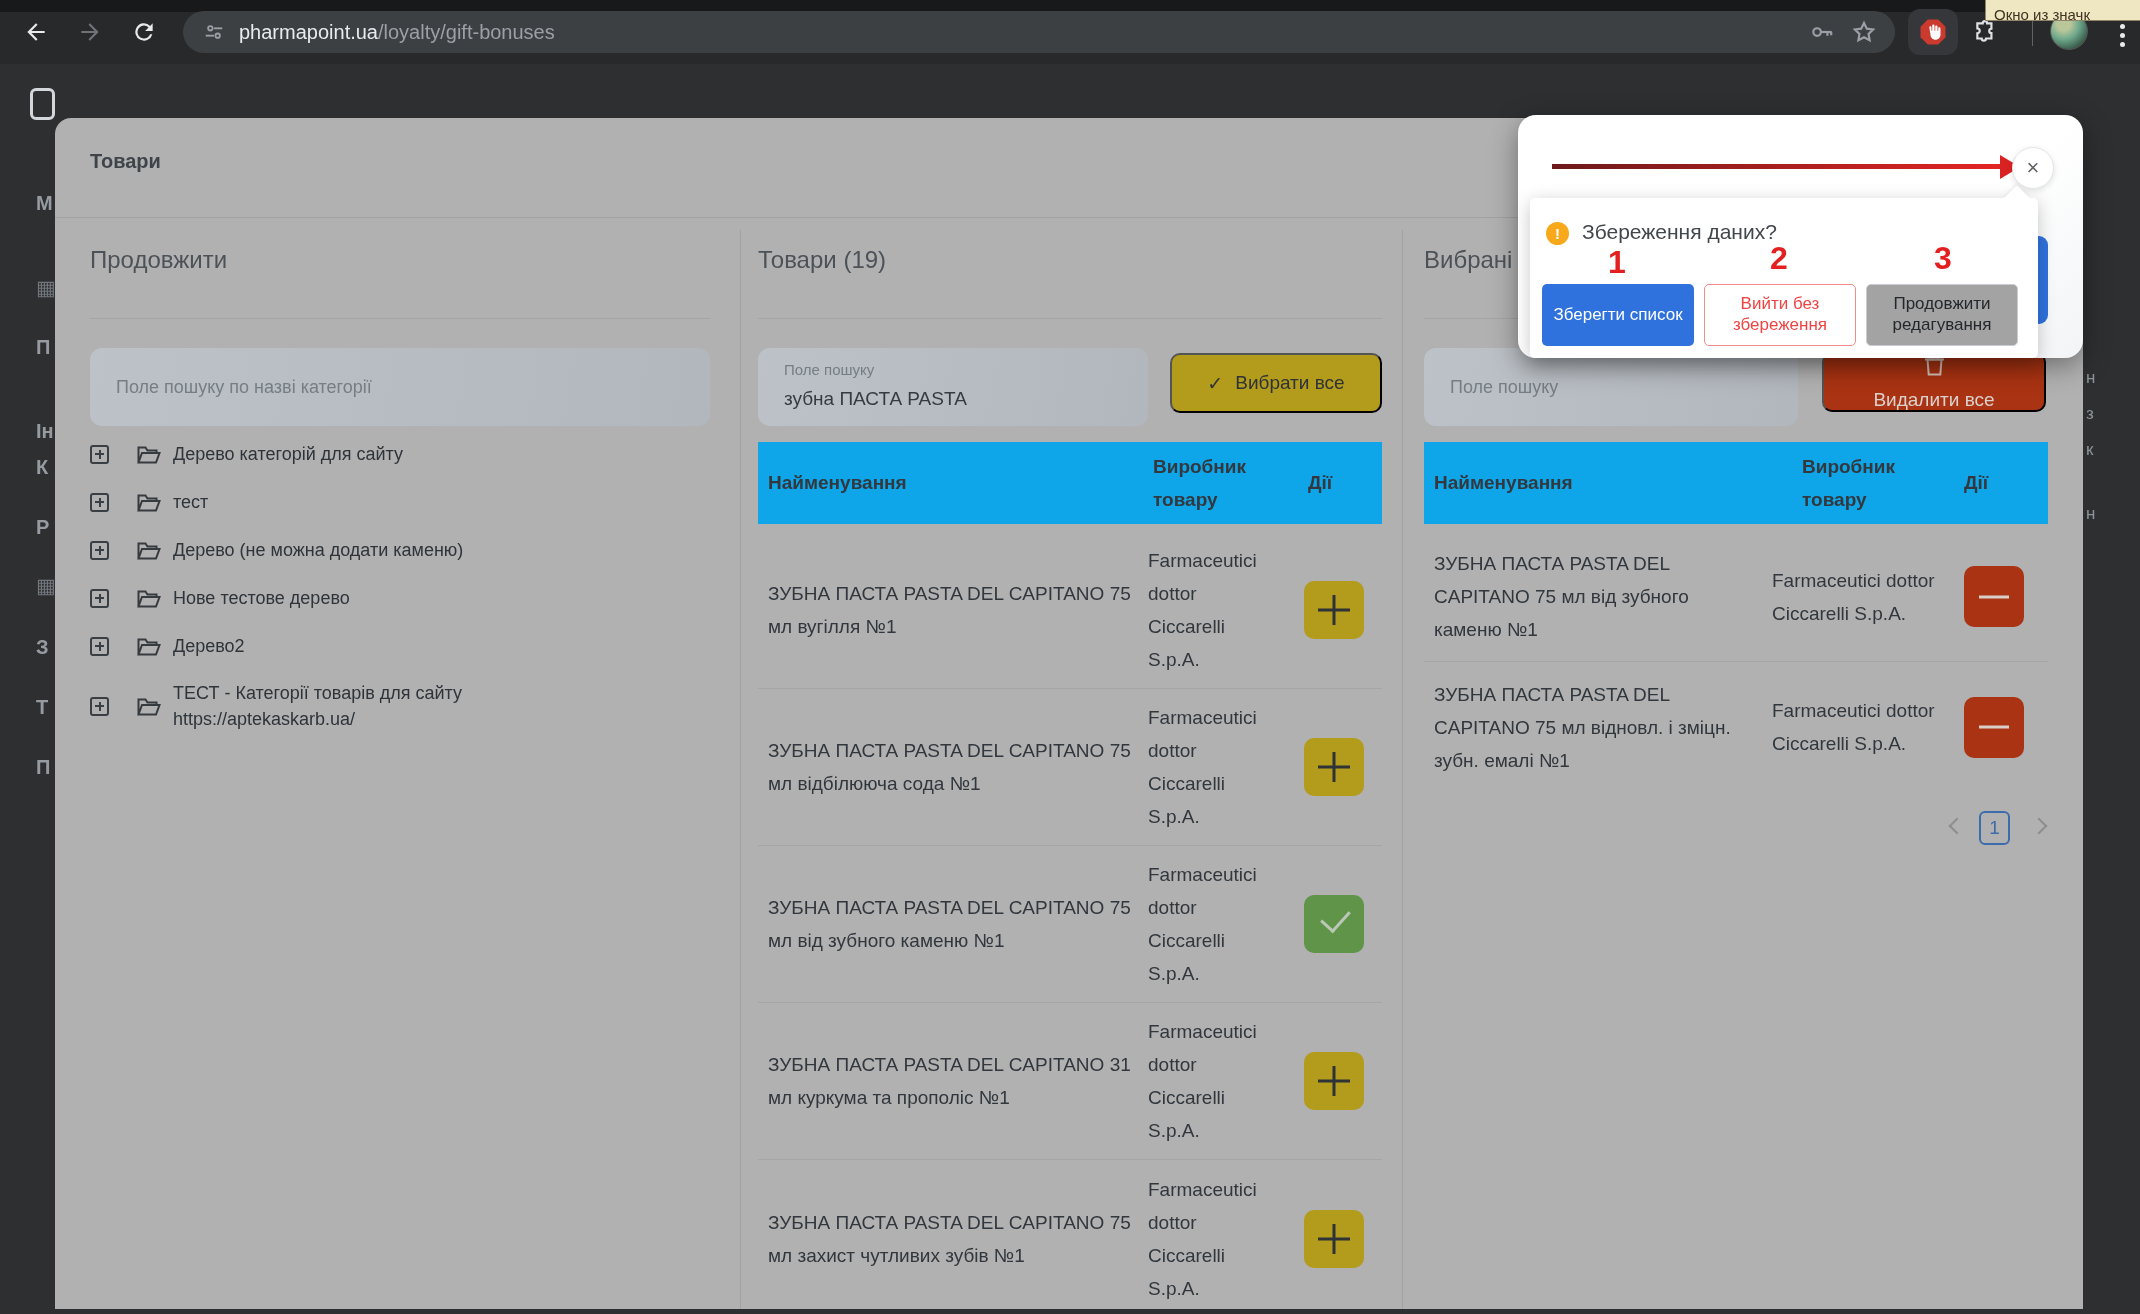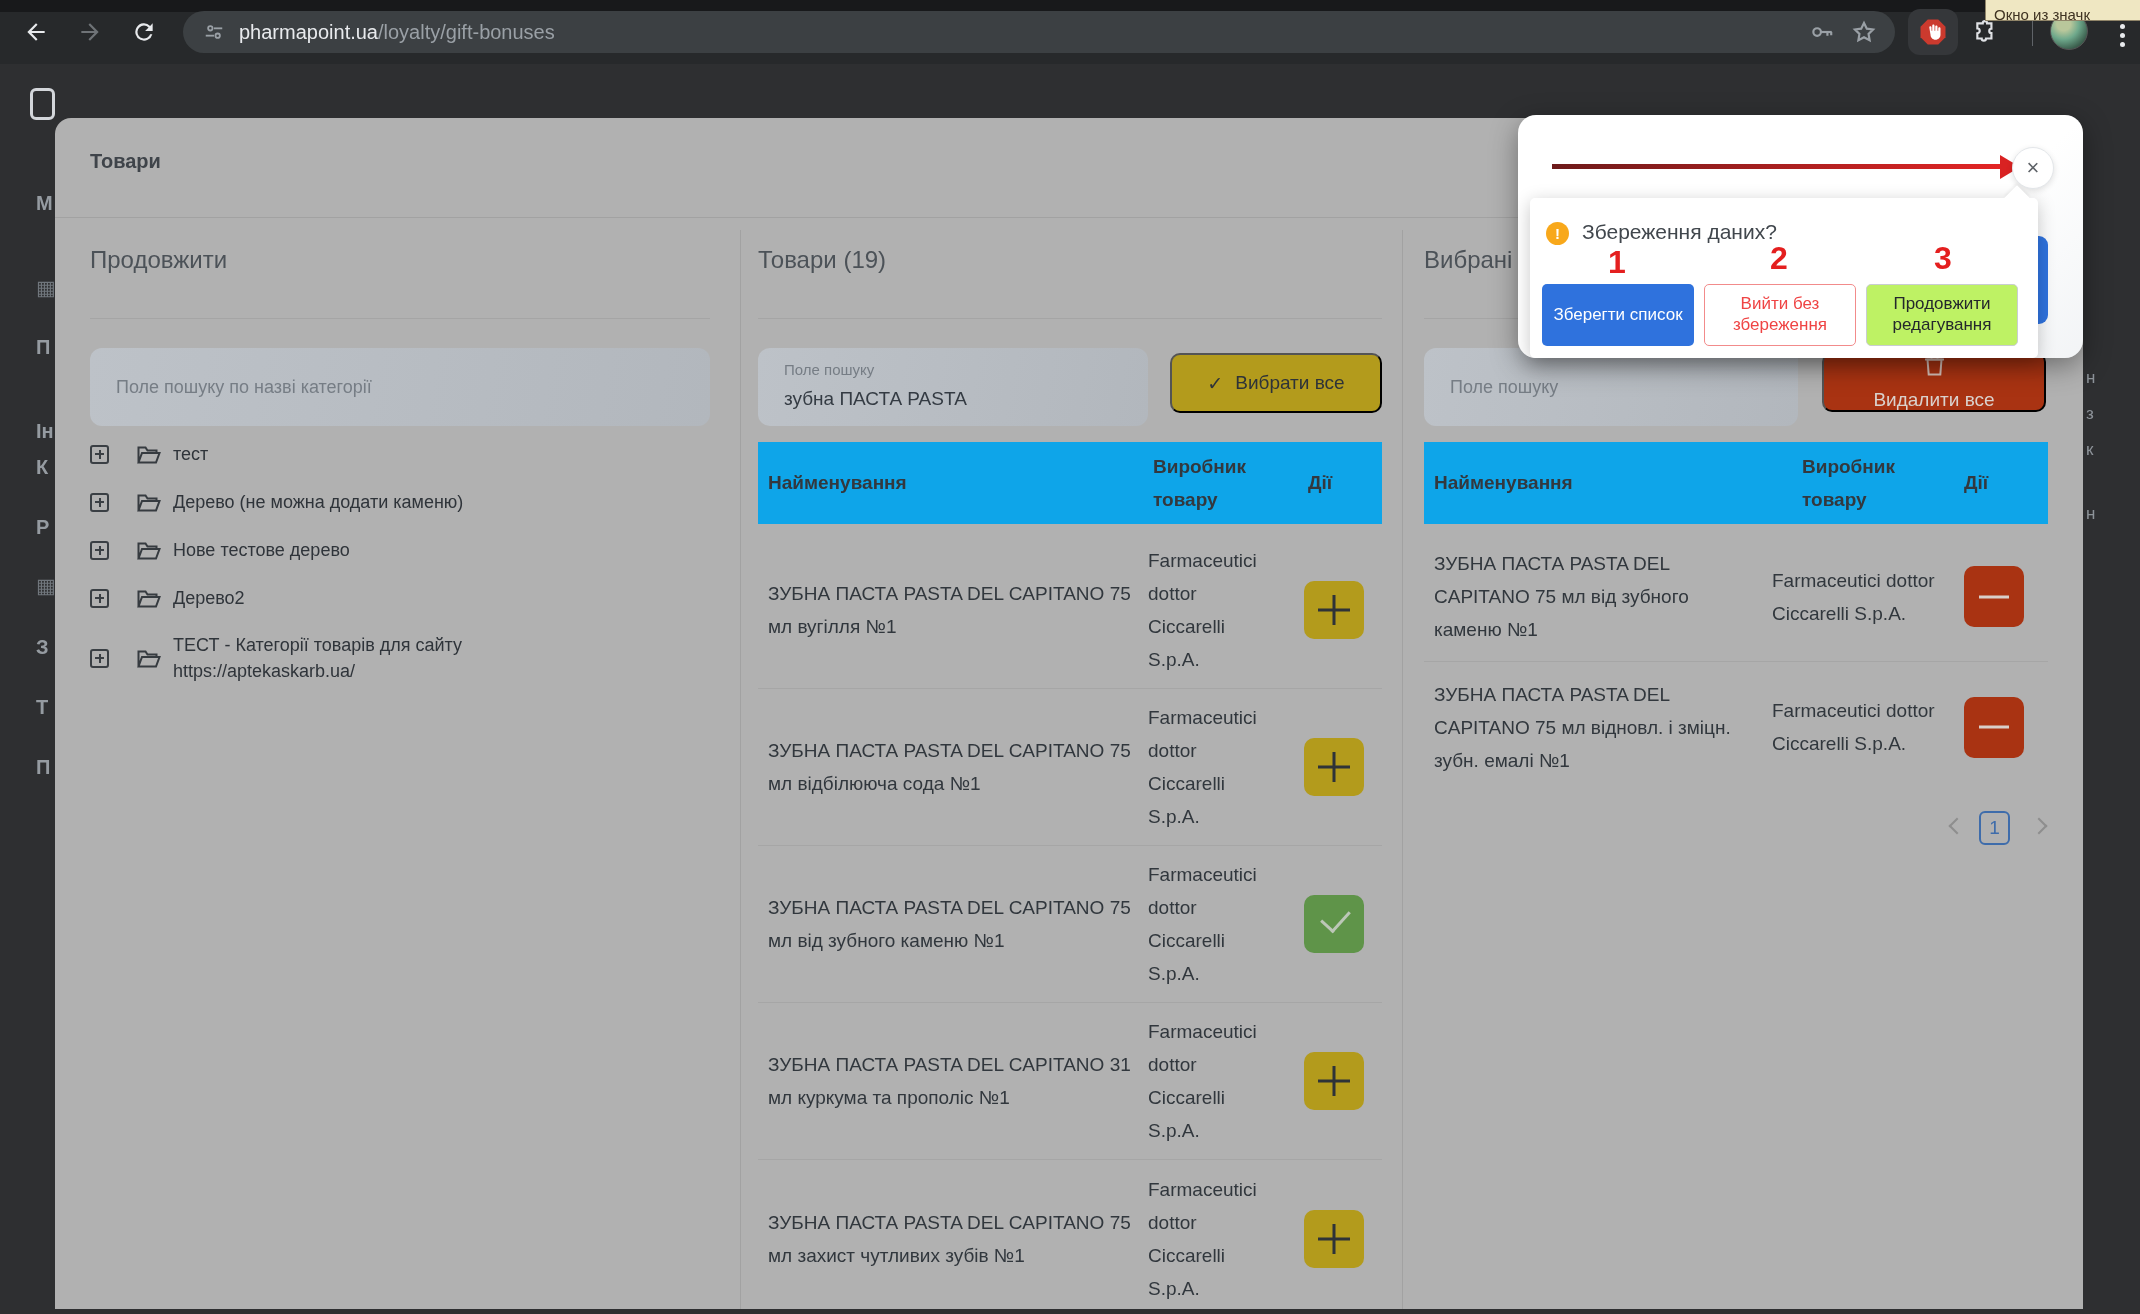--- a/index.html
+++ b/index.html
@@ -126,21 +126,21 @@
   .pop-title { position:absolute; left:52px; top:22px; font-size:21px; color:#41474d; }
   .num { position:absolute; font-size:32px; font-weight:bold; color:#e41f1f;
     text-shadow:2px 0 0 #fff,-2px 0 0 #fff,0 2px 0 #fff,0 -2px 0 #fff,
                 2px 2px 0 #fff,-2px -2px 0 #fff,2px -2px 0 #fff,-2px 2px 0 #fff; z-index:13; }
   .num1 { left:78px; top:46px; } .num2 { left:240px; top:42px; } .num3 { left:404px; top:42px; }
   .pop-btn { position:absolute; top:86px; width:152px; height:62px; border-radius:5px;
     font-size:17px; line-height:1.22; text-align:center; display:flex; align-items:center;
     justify-content:center; cursor:pointer; font-family:inherit; padding:0 6px; }
   .pb-primary { left:12px; background:#2f72dd; color:#fff; border:none; }
   .pb-danger { left:174px; background:#fff; color:#ef4444; border:1.5px solid #f28b8b; }
-  .pb-default { left:336px; background:#bef264; color:#24282c; border:1.5px solid #c9cdd1; }
+  .pb-default { left:336px; background:#a3a3a3; color:#24282c; border:1.5px solid #c9cdd1; }
 
   svg { display:block; }
 </style>
 </head>
 <body>
 
 <div class="chrome">
   <div class="nav-ico" style="left:18px;">
     <svg width="26" height="26" viewBox="0 0 24 24">
         <path d="M20 11H7.8l5.6-5.6L12 4l-8 8 8 8 1.4-1.4L7.8 13H20z" fill="#e8eaed"></path>
@@ -231,20 +231,29 @@
     <span class="ph">Поле пошуку по назві категорії</span>
   </div>
   <ul class="tree">
     <li>
       <span class="plusbox"></span>
       <span class="folder">
           <svg width="24" height="19" viewBox="0 0 24 19" fill="none" stroke="#363b40" stroke-width="2">
             <path d="M1.5 17.5v-15h7l2 3h9v2.5M1.5 17.5l3.5-9.5h17.5l-3.5 9.5z"></path>
           </svg>
         </span>
+      <span class="tree-label">Дерево категорій для сайту</span>
+    </li>
+    <li>
+      <span class="plusbox"></span>
+      <span class="folder">
+          <svg width="24" height="19" viewBox="0 0 24 19" fill="none" stroke="#363b40" stroke-width="2">
+            <path d="M1.5 17.5v-15h7l2 3h9v2.5M1.5 17.5l3.5-9.5h17.5l-3.5 9.5z"></path>
+          </svg>
+        </span>
       <span class="tree-label">тест</span>
     </li>
     <li>
       <span class="plusbox"></span>
       <span class="folder">
           <svg width="24" height="19" viewBox="0 0 24 19" fill="none" stroke="#363b40" stroke-width="2">
             <path d="M1.5 17.5v-15h7l2 3h9v2.5M1.5 17.5l3.5-9.5h17.5l-3.5 9.5z"></path>
           </svg>
         </span>
       <span class="tree-label">Дерево (не можна додати каменю)</span>

